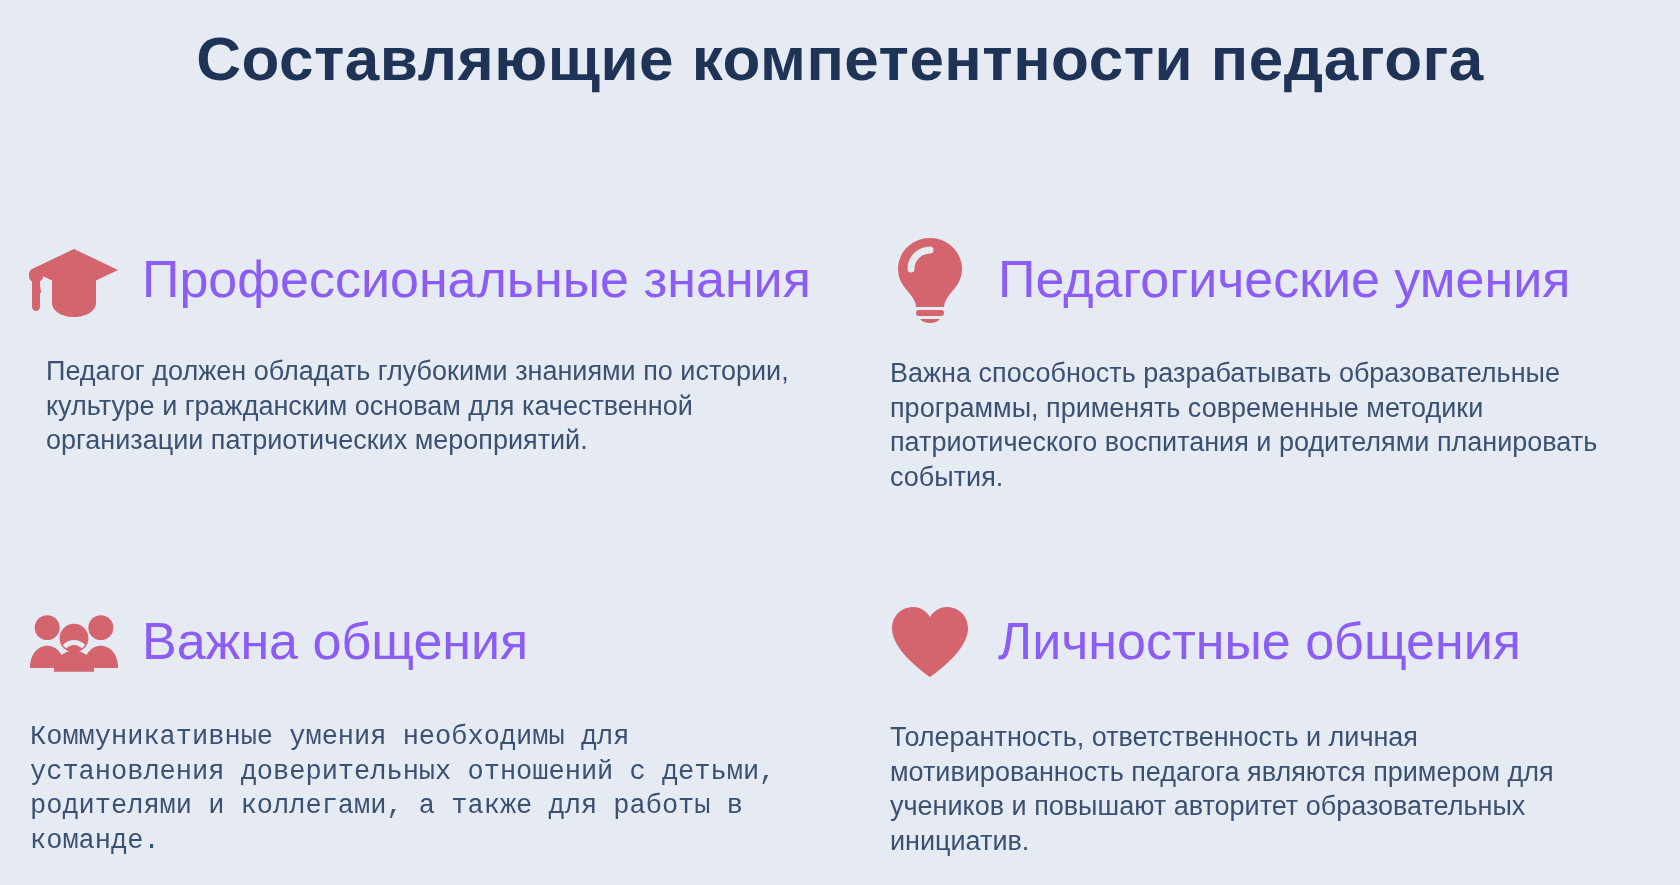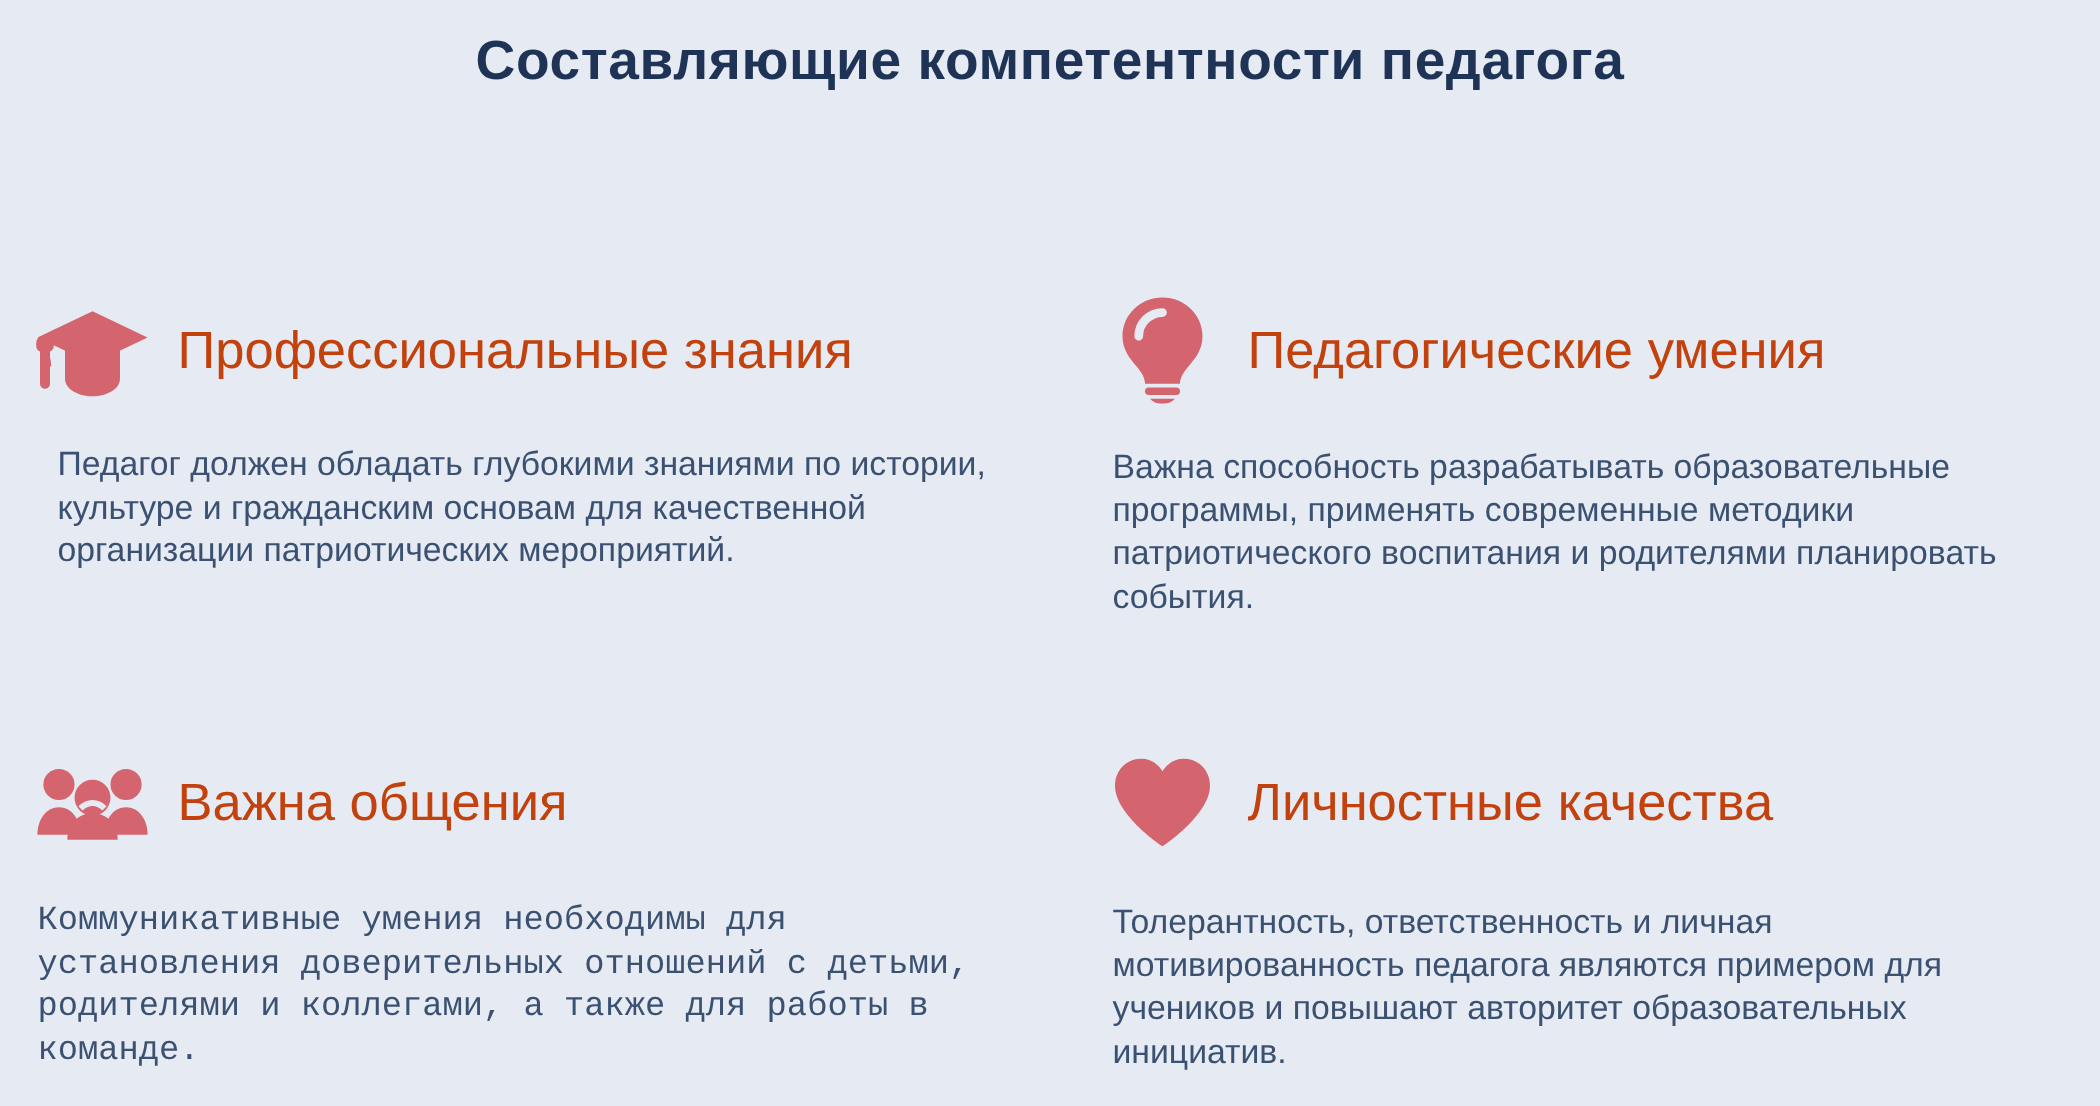--- a/index.html
+++ b/index.html
@@ -21,21 +21,21 @@
     height: 885px;
     box-sizing: border-box;
   }
 
   .page-title {
     position: absolute;
     top: 26px;
     left: 0;
     width: 1680px;
     text-align: center;
-    font-size: 44px;
+    font-size: 62px;
     font-weight: bold;
     color: #1e3356;
     letter-spacing: 0.5px;
     line-height: 1.05;
     white-space: nowrap;
   }
 
   .grid {
     position: absolute;
     top: 232px;
@@ -67,23 +67,23 @@
     width: 92px;
     height: 88px;
     flex: 0 0 92px;
     display: flex;
     align-items: center;
     justify-content: center;
   }
   .card-icon svg { display: block; }
 
   .card-title {
-    font-size: 42px;
+    font-size: 52px;
     font-weight: 400;
-    color: #c2410c;
+    color: #8b5cf6;
     line-height: 1.1;
     white-space: nowrap;
   }
 
   .card-body {
     margin-top: 22px;
     font-size: 27px;
     font-weight: 400;
     color: #3b5172;
     line-height: 1.28;
@@ -172,19 +172,19 @@
       <div class="card-body">Коммуникативные умения необходимы для установления доверительных отношений с детьми, родителями и коллегами, а также для работы в команде.</div>
     </div>
 
     <div class="card card-personal col-right">
       <div class="card-head">
         <span class="card-icon">
           <svg width="82" height="74" viewBox="0 0 82 74" aria-hidden="true">
             <path d="M41 72 C41 72 3 47 3 23.5 C3 11 12.5 2 24 2 C32 2 37.5 6.5 41 12 C44.5 6.5 50 2 58 2 C69.5 2 79 11 79 23.5 C79 47 41 72 41 72 Z" fill="#d4646e"></path>
           </svg>
         </span>
-        <span class="card-title">Личностные качества</span>
+        <span class="card-title">Личностные общения</span>
       </div>
       <div class="card-body">Толерантность, ответственность и личная мотивированность педагога являются примером для учеников и повышают авторитет образовательных инициатив.</div>
     </div>
 
   </div>
 </div>
 
 </body></html>

